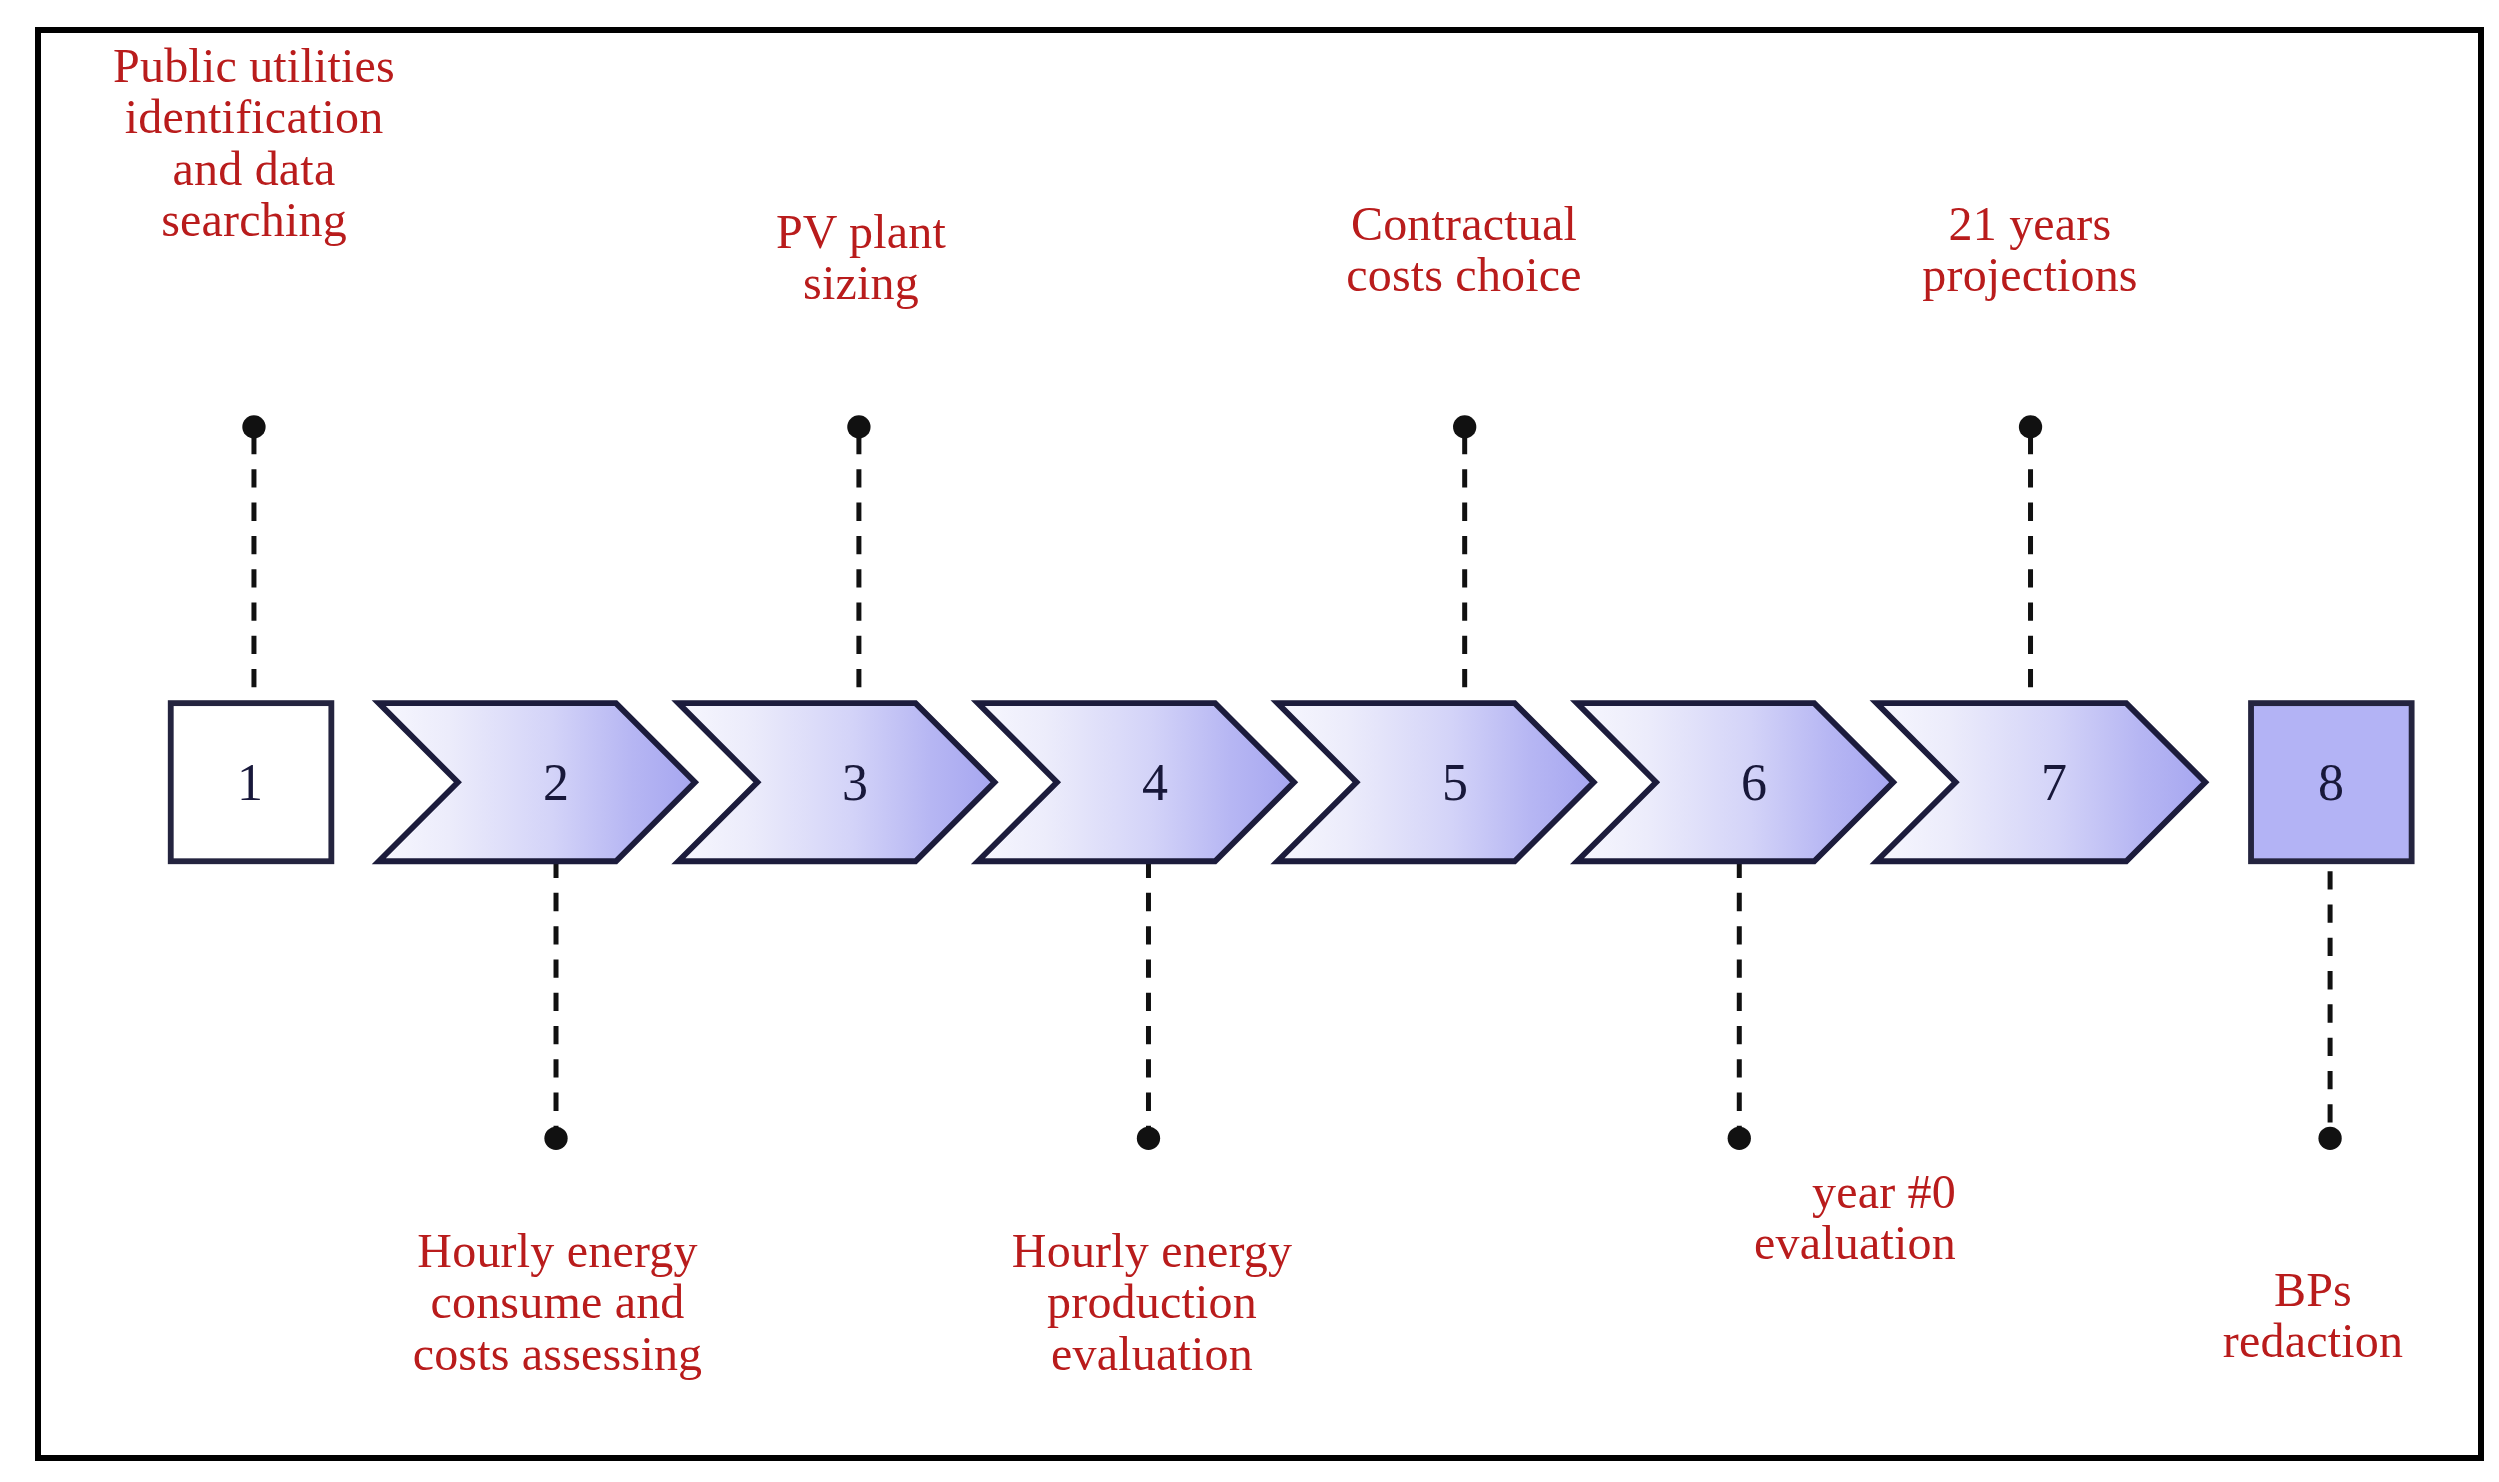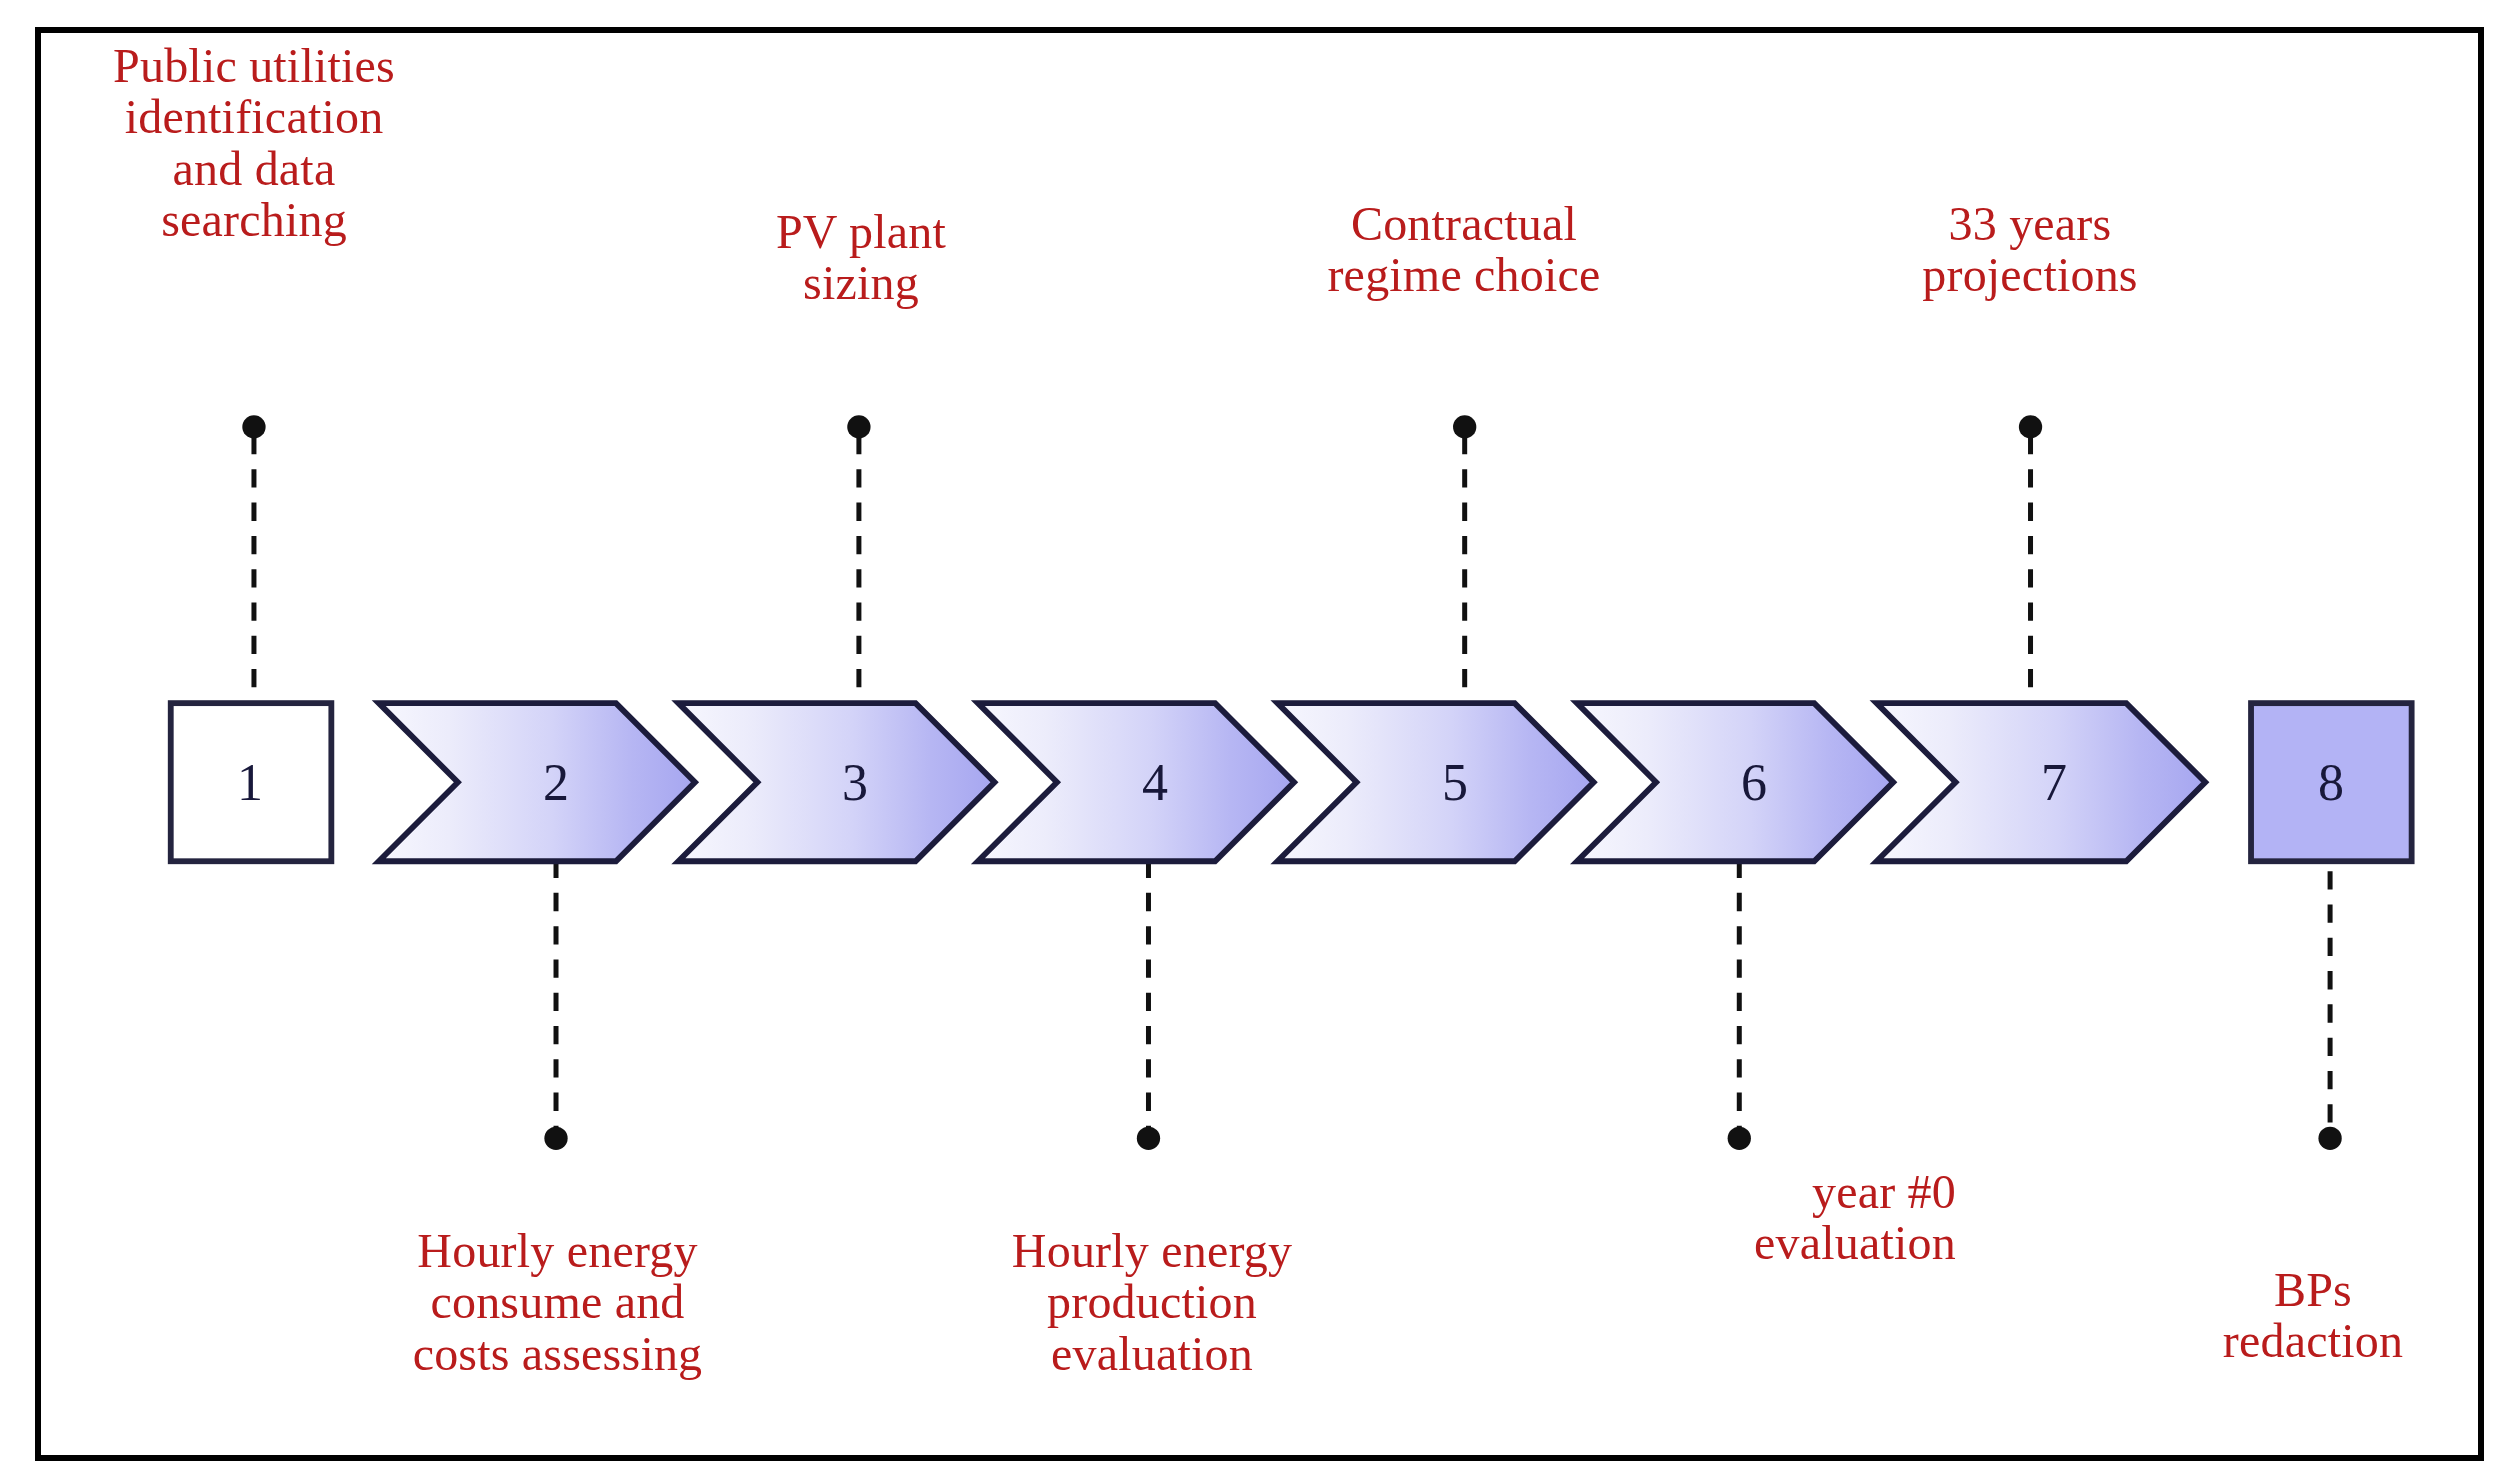--- a/index.html
+++ b/index.html
@@ -131,22 +131,22 @@
   <div class="node-number" style="left:2054px; top:782px;">7</div>
   <div class="node-number" style="left:2331px; top:782px;">8</div>
 
   <div class="caption" style="left:50px; top:40px; width:408px;">Public utilities
 identification
 and data
 searching</div>
   <div class="caption" style="left:657px; top:206px; width:408px;">PV plant
 sizing</div>
   <div class="caption" style="left:1256px; top:198px; width:416px;">Contractual
-regime choice</div>
-  <div class="caption" style="left:1822px; top:198px; width:416px;">33 years
+costs choice</div>
+  <div class="caption" style="left:1822px; top:198px; width:416px;">21 years
 projections</div>
 
   <div class="caption" style="left:316px; top:1225px; width:483px;">Hourly energy
 consume and
 costs assessing</div>
   <div class="caption" style="left:915px; top:1225px; width:474px;">Hourly energy
 production
 evaluation</div>
   <div class="caption" style="left:1523px; top:1166px; width:433px;text-align:right;">year #0
 evaluation</div>

